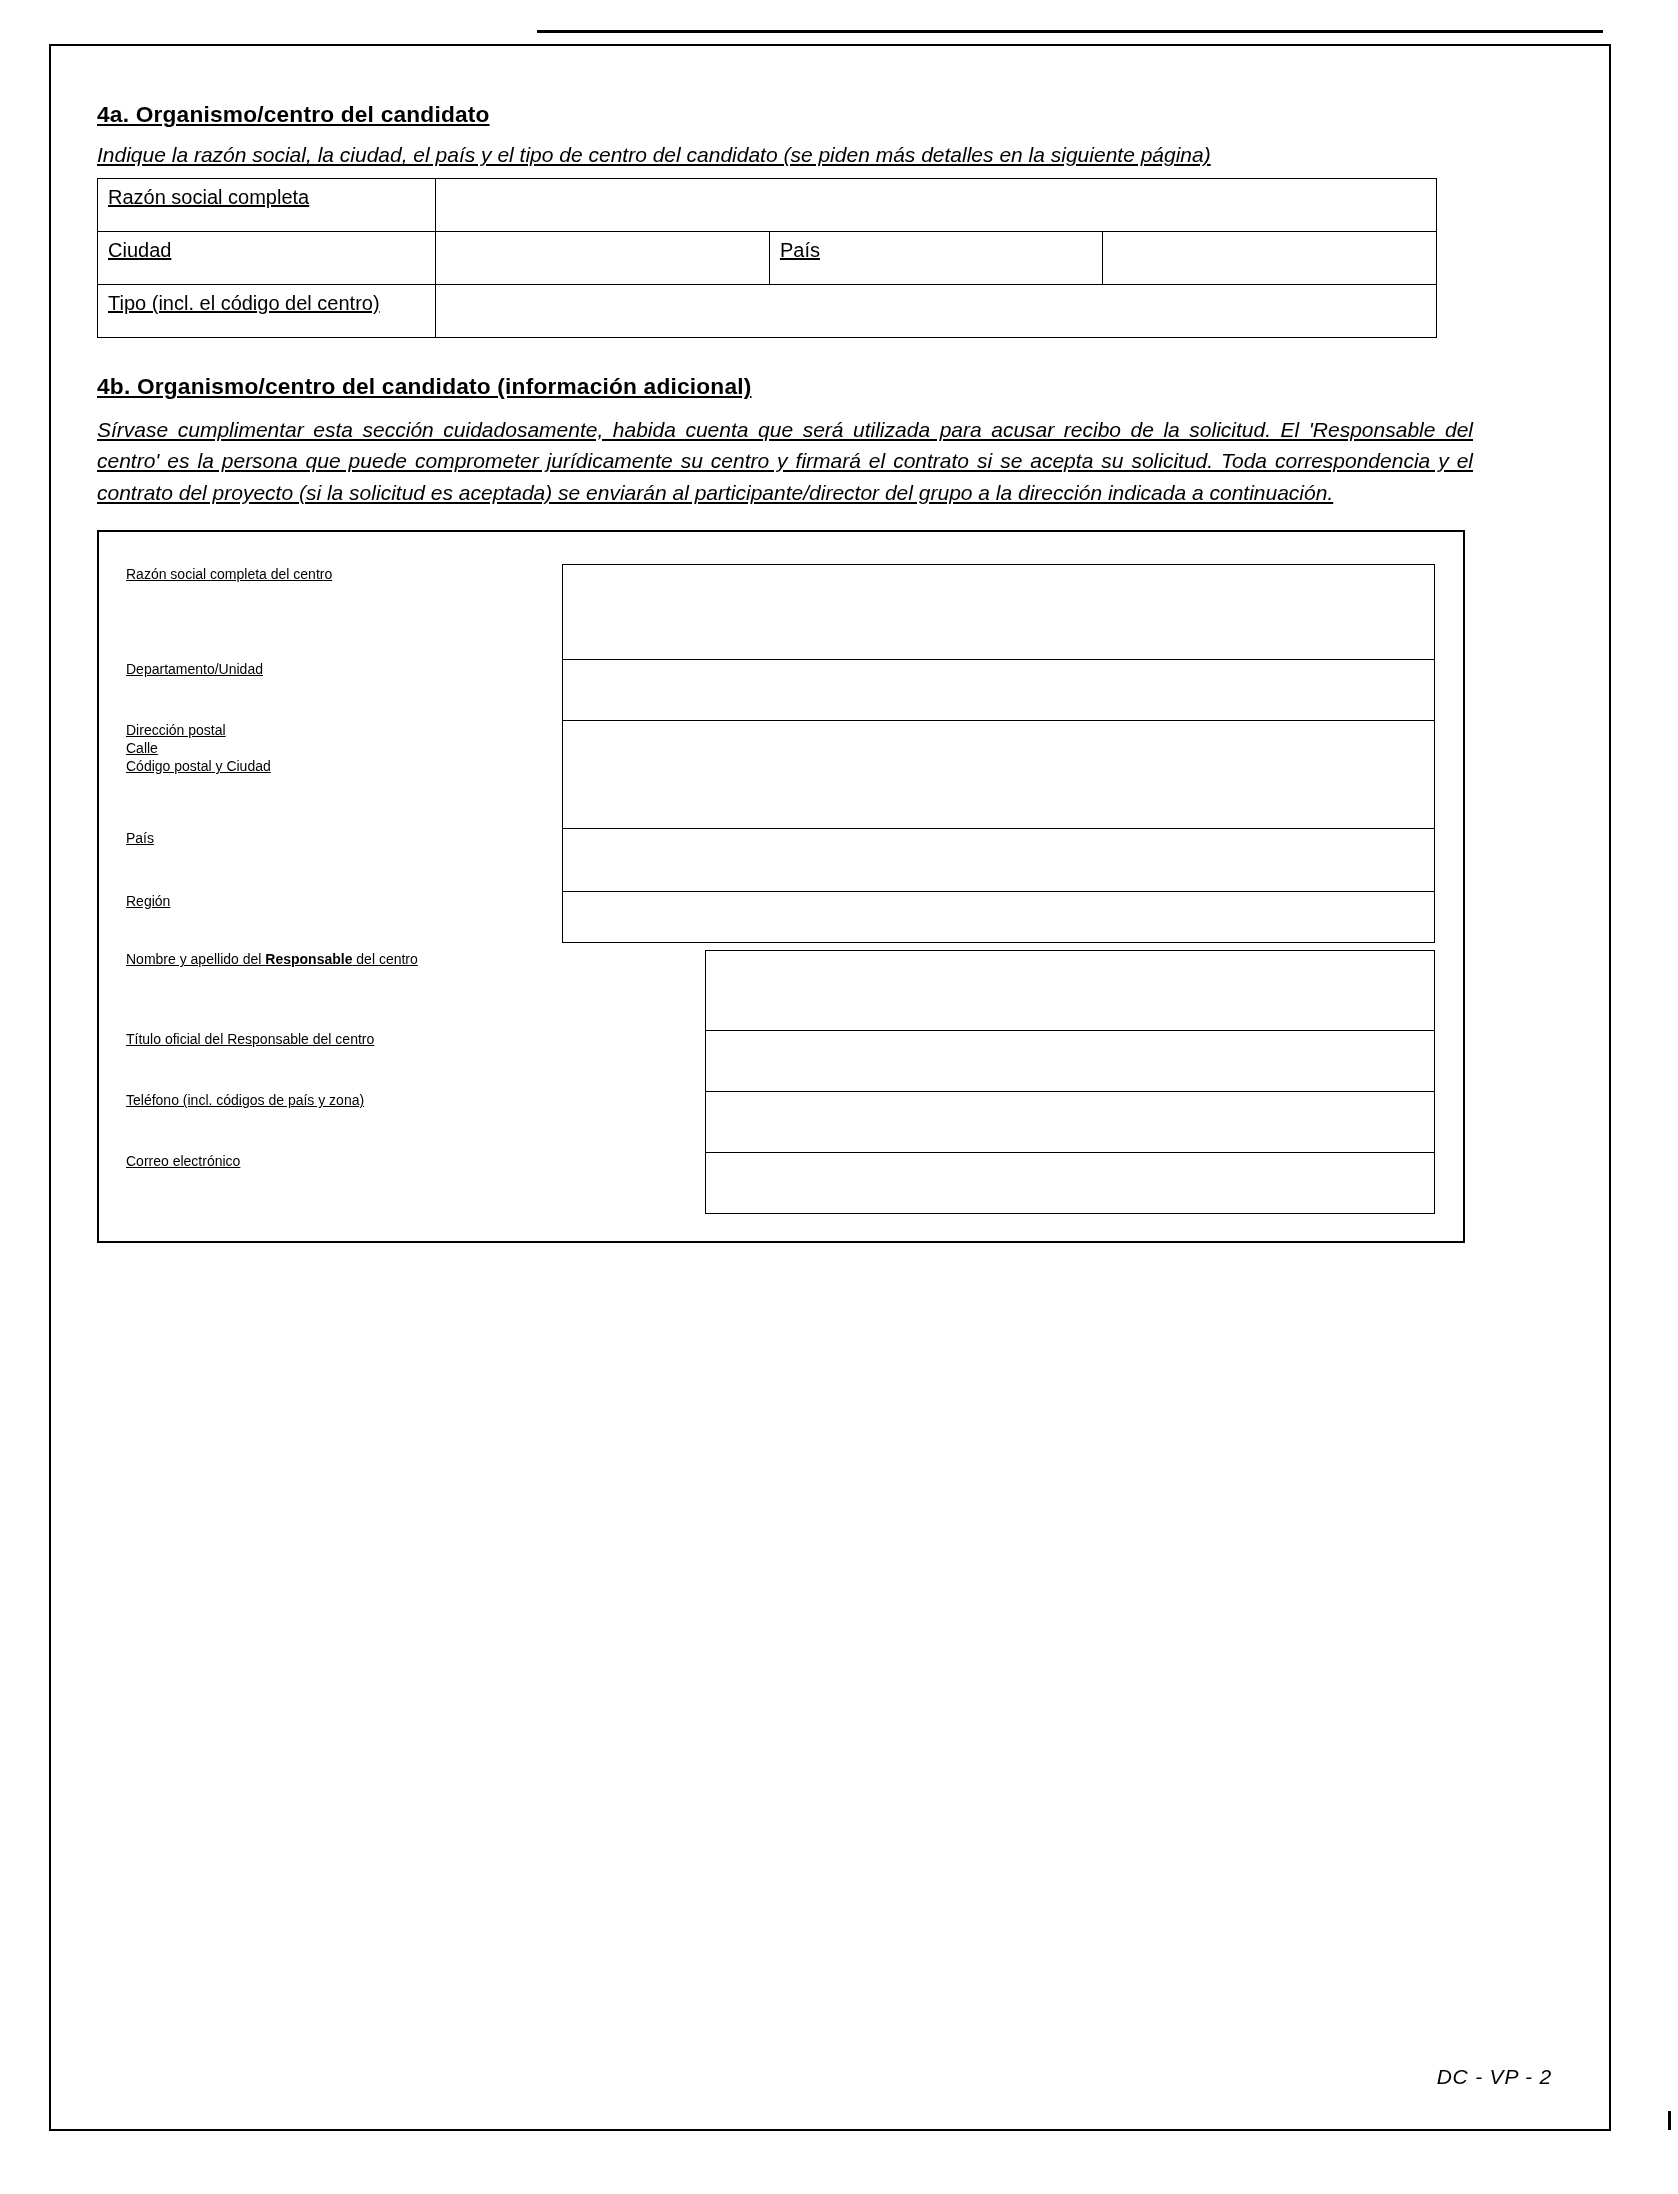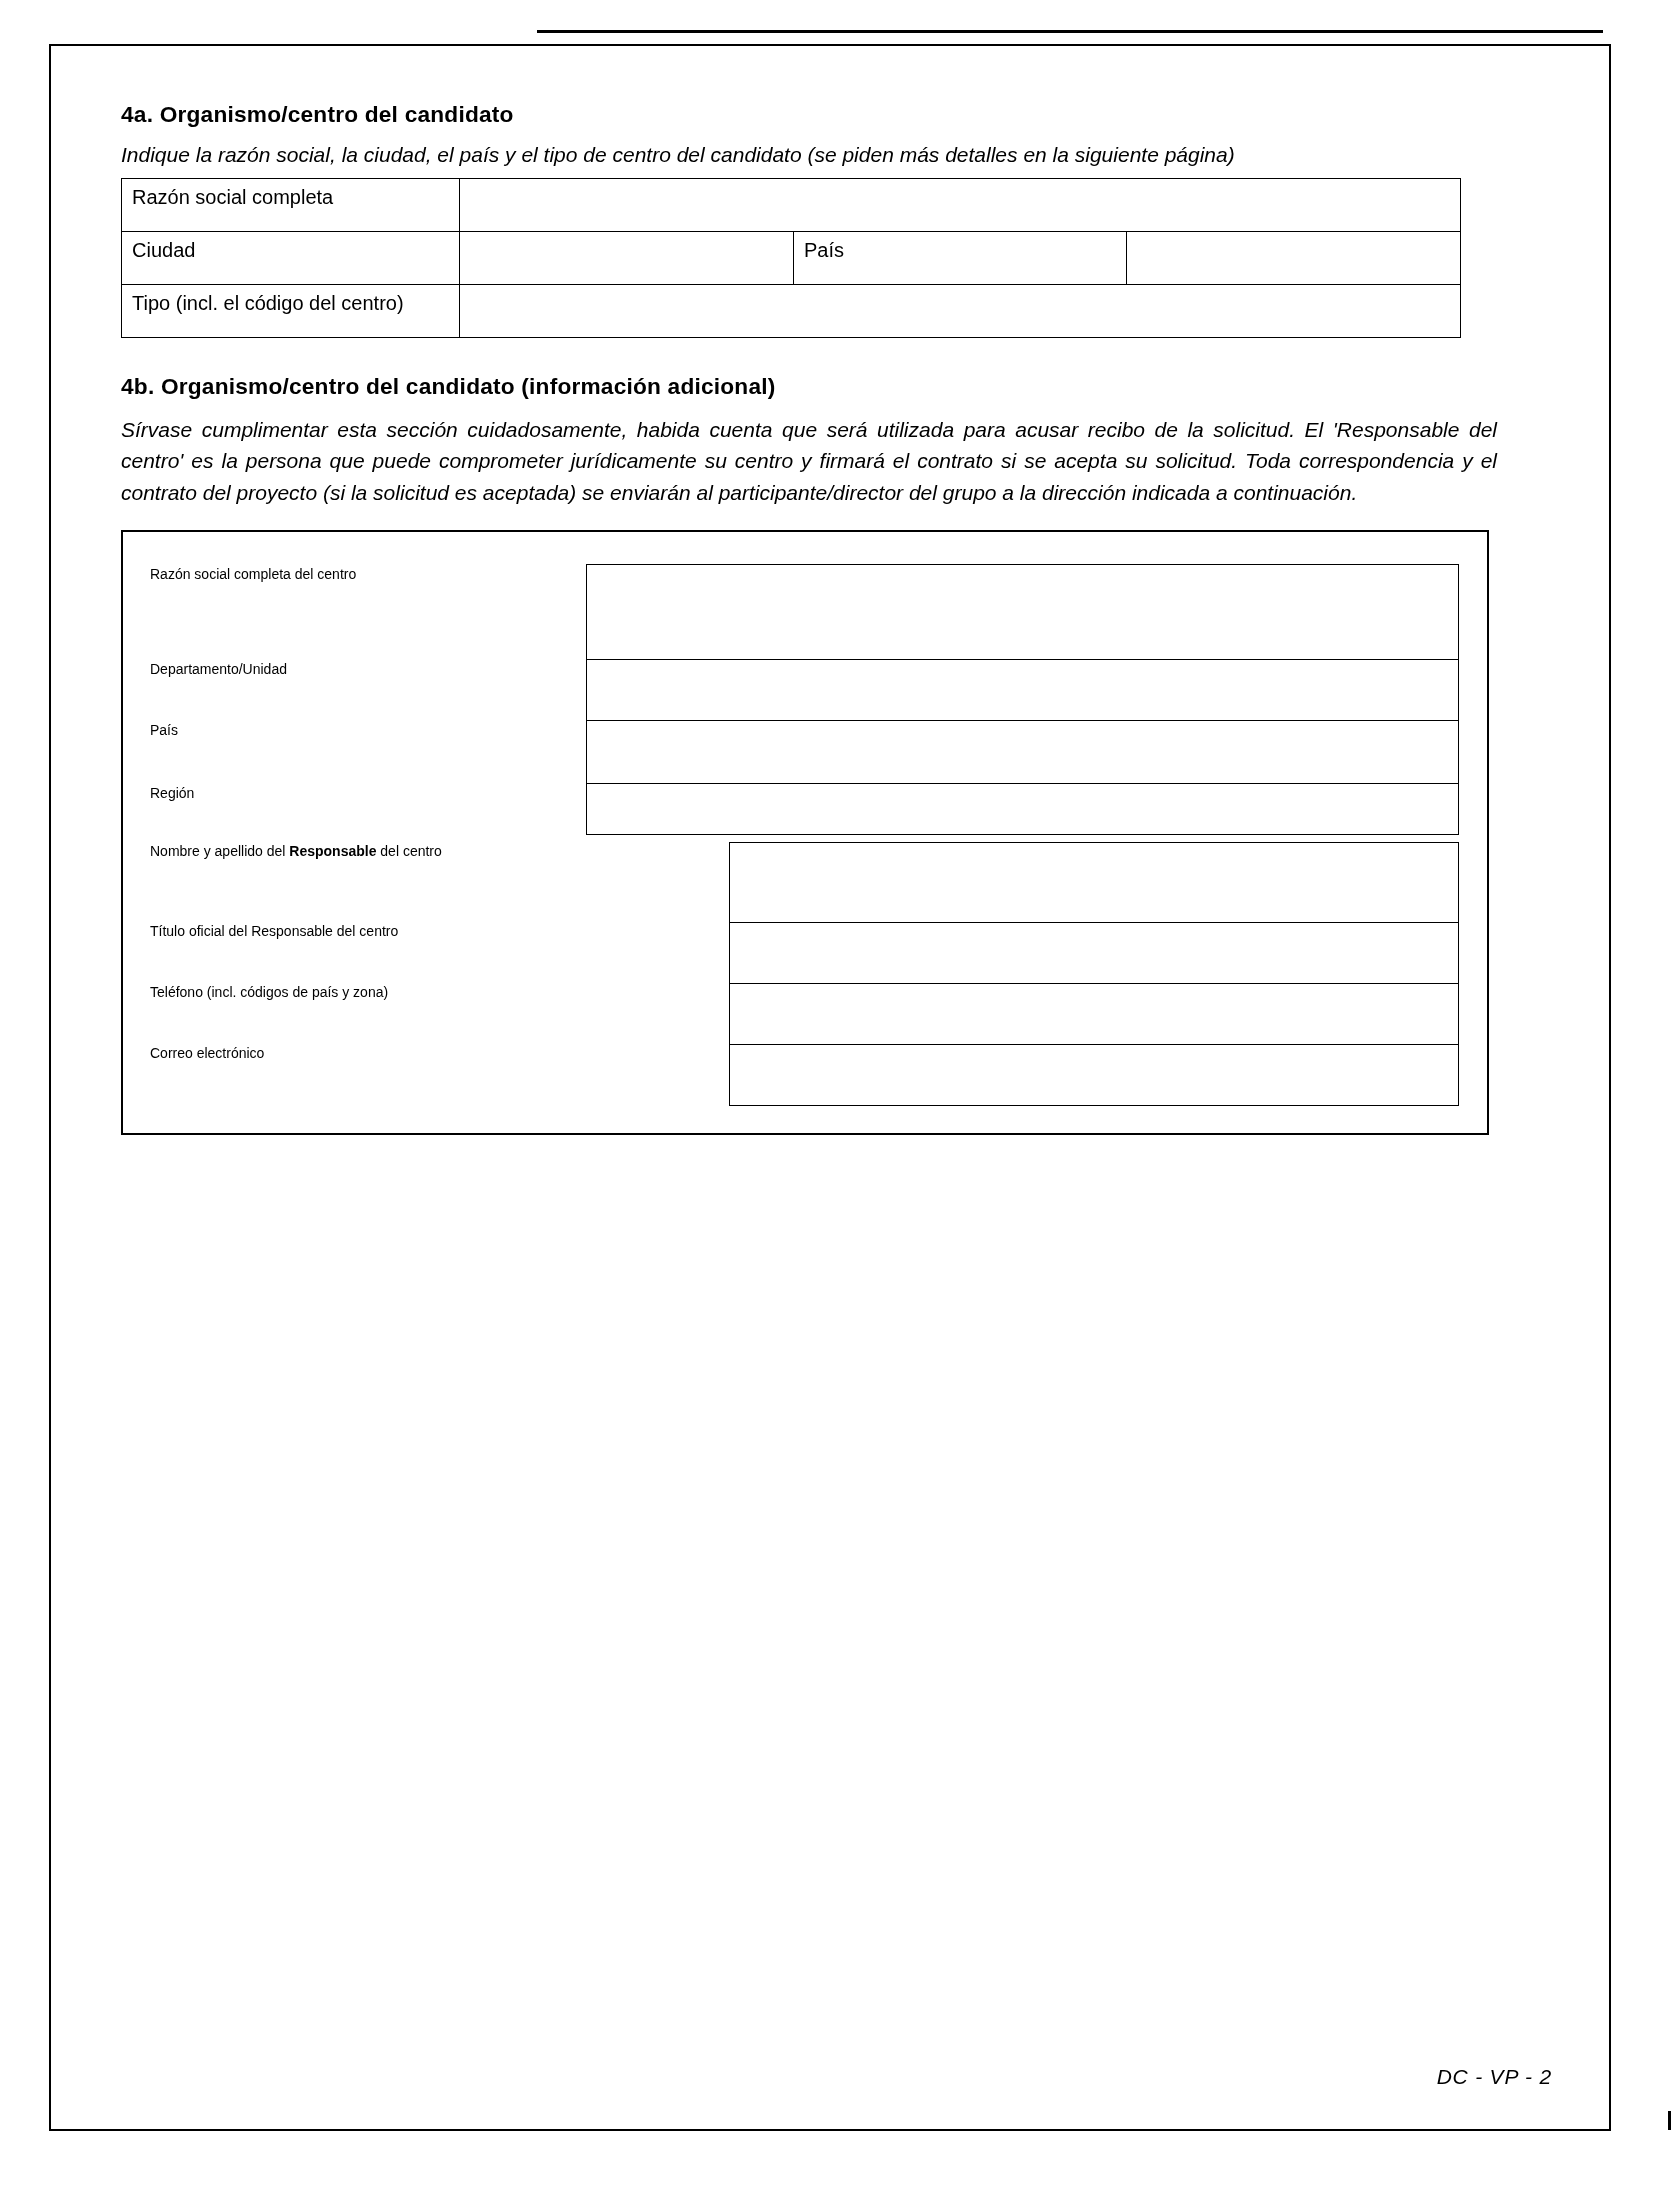--- a/index.html
+++ b/index.html
@@ -39,23 +39,24 @@
     position: absolute;
     right: 6.7px;
     top: 2111px;
     width: 3.4px;
     height: 18.5px;
     background: #000;
   }
 
   .content {
     position: absolute;
-    left: 121px;
+    left: 97px;
     top: 101px;
     width: 1376px;
+    text-decoration: underline;
   }
 
   h2.section-title {
     font-size: 22.7px;
     font-weight: bold;
     margin: 0 0 13.4px 0;
     letter-spacing: 0.2px;
   }
   p.section-note {
     font-size: 21px;
@@ -168,20 +169,26 @@
       <tbody>
           <tr>
         <td class="grp1 lblcell nowrapline" style="height:94px;">Razón social completa del centro</td>
         <td class="fieldcell" style="height:94px;"></td>
       </tr>
       <tr>
         <td class="grp1 lblcell" style="height:60px;">Departamento/Unidad</td>
         <td class="fieldcell" style="height:60px;"></td>
       </tr>
       <tr>
+        <td class="grp1 lblcell nowrapline" style="height:107px;">Dirección postal
+Calle
+Código postal y Ciudad</td>
+        <td class="fieldcell" style="height:107px;"></td>
+      </tr>
+      <tr>
         <td class="grp1 lblcell" style="height:62px;">País</td>
         <td class="fieldcell" style="height:62px;"></td>
       </tr>
       <tr>
         <td class="grp1 lblcell" style="height:50px;">Región</td>
         <td class="fieldcell" style="height:50px;"></td>
       </tr>
     </tbody>
       </table>
 

